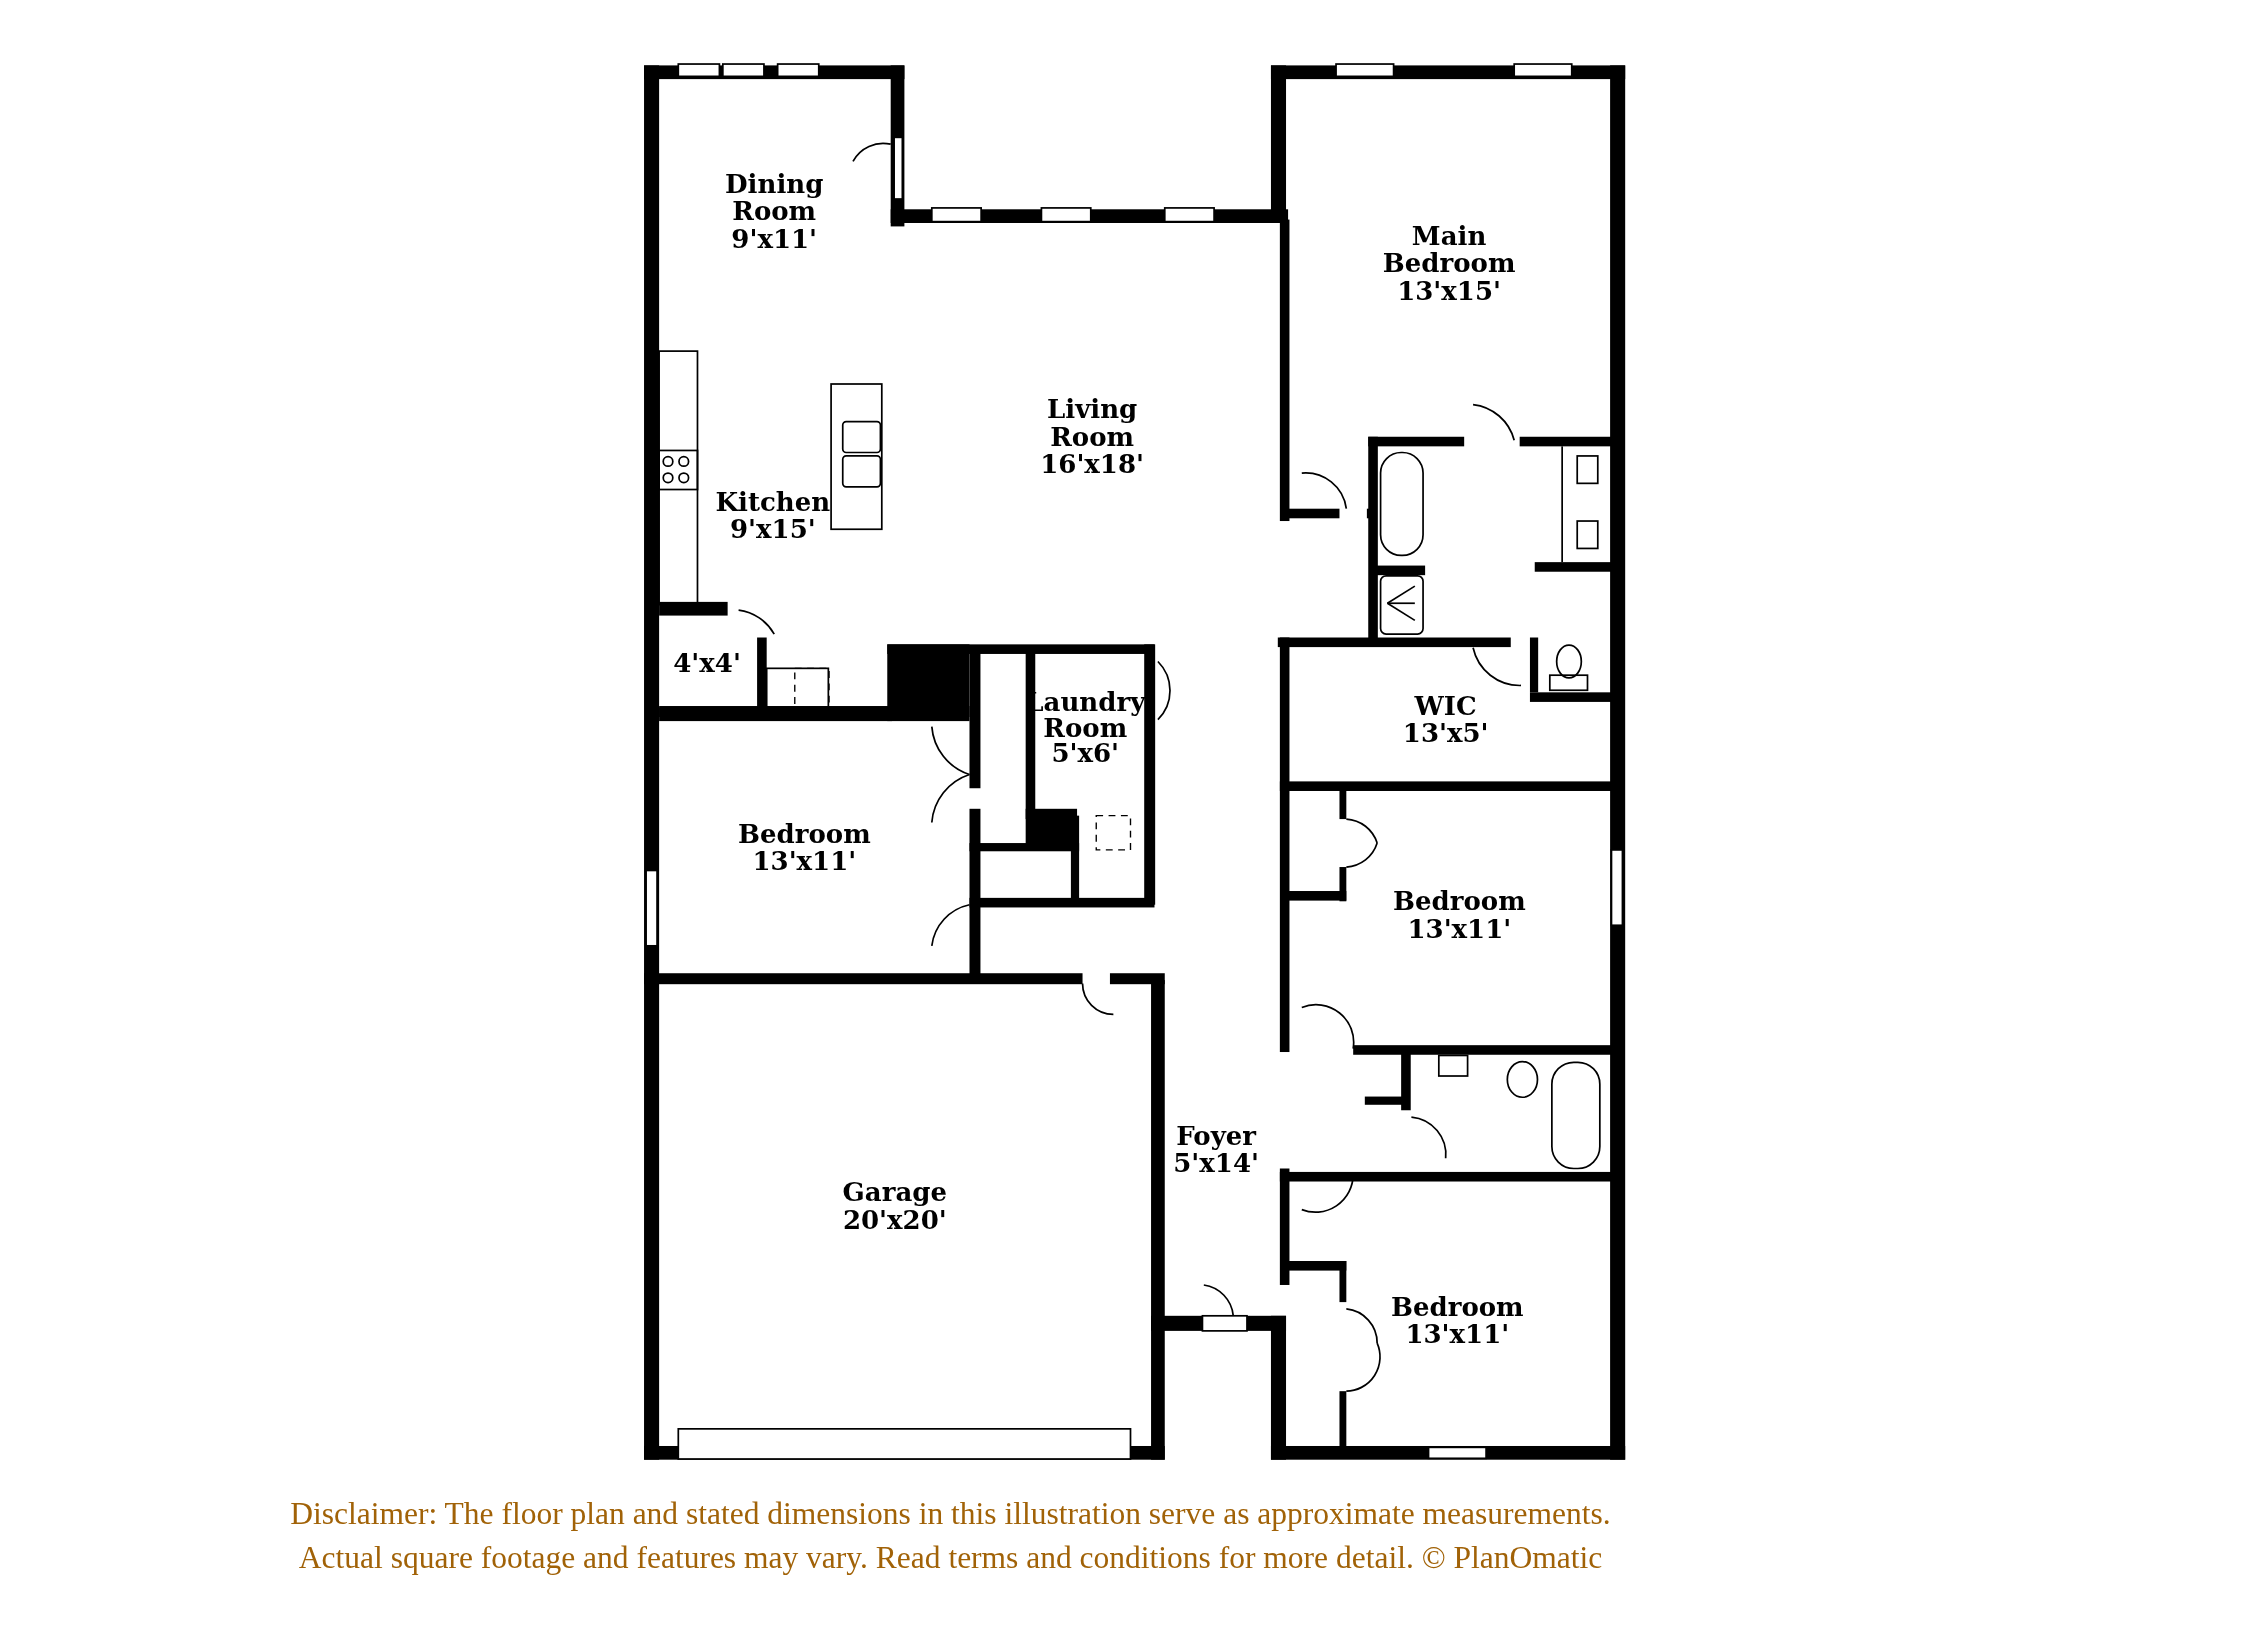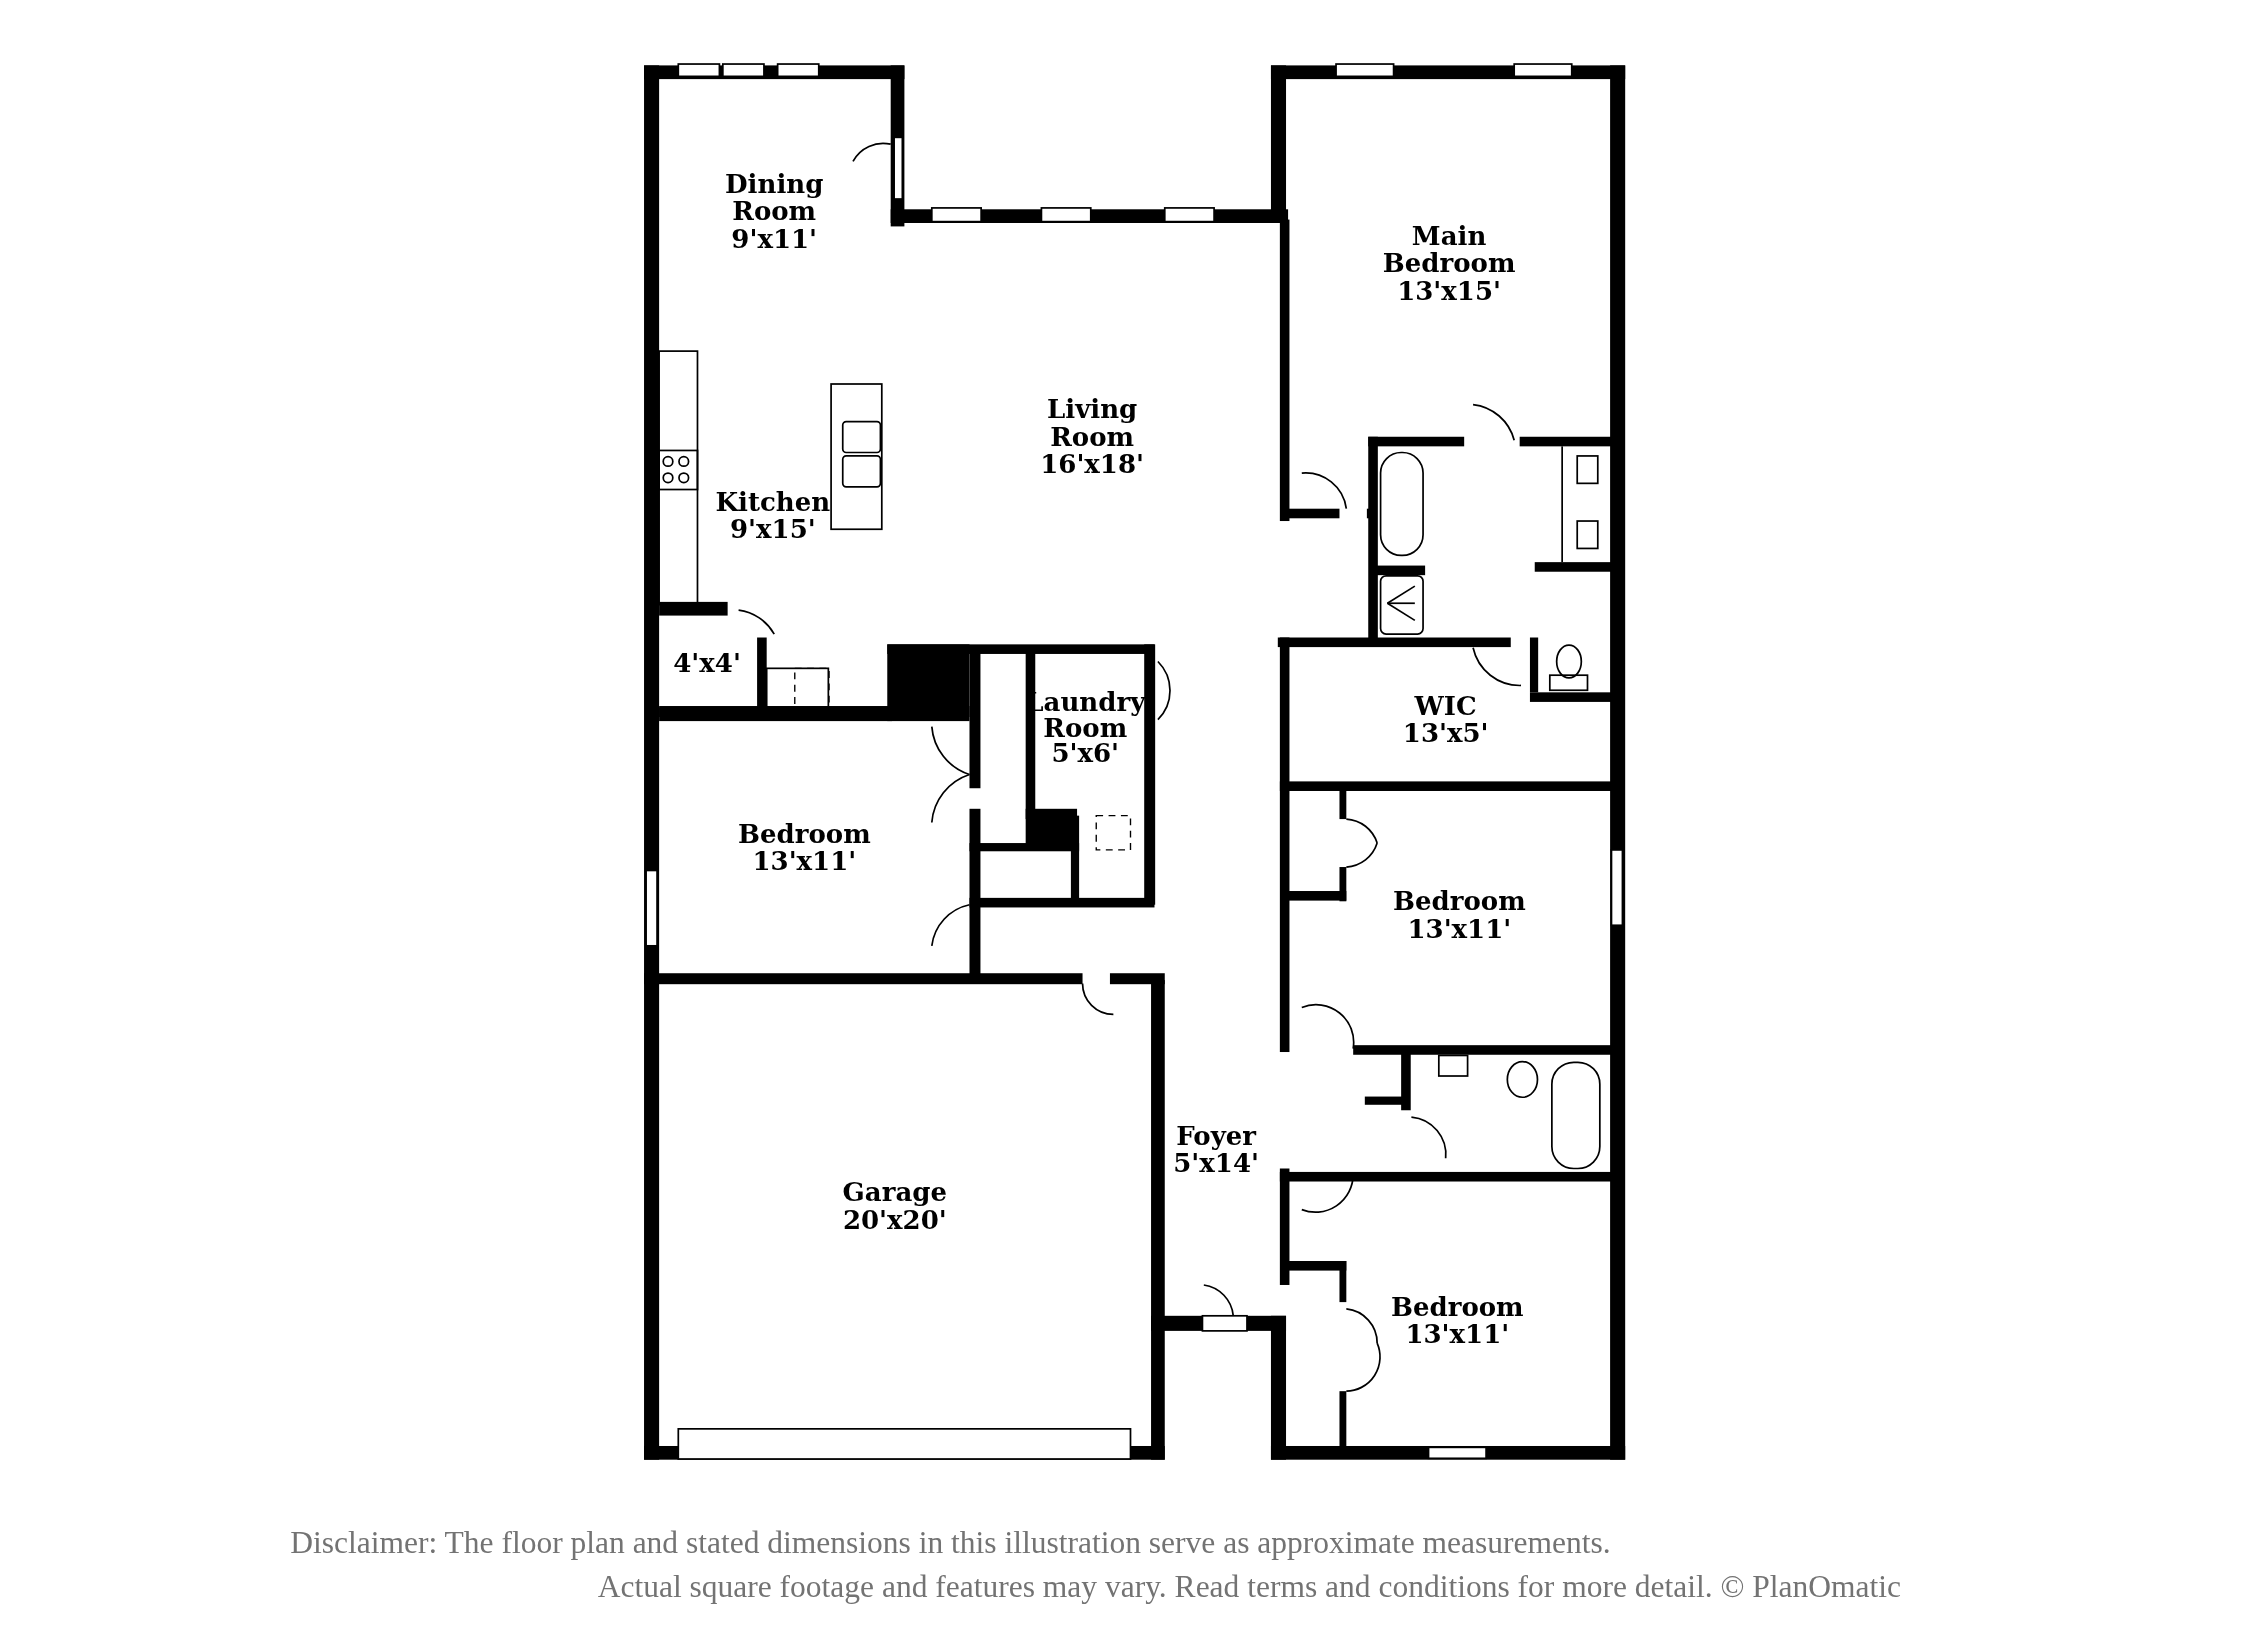--- a/index.html
+++ b/index.html
@@ -3,23 +3,23 @@
 <meta charset="utf-8">
 <style>
   html, body { margin: 0; padding: 0; background: #ffffff; }
   body { width: 2261px; height: 1645px; position: relative; overflow: hidden; }
   #plan { position: absolute; left: 0; top: 0; width: 2261px; height: 1645px; }
   .wall { fill: #000000; }
   .thin { fill: none; stroke: #000000; stroke-width: 2.5; }
   .thinw { fill: #ffffff; stroke: #000000; stroke-width: 2.5; }
   .dash { fill: none; stroke: #000000; stroke-width: 2; stroke-dasharray: 10 8; }
   .label { font-family: "DejaVu Serif", serif; font-weight: bold; font-size: 38px; fill: #000000; text-anchor: middle; }
-  .disclaimer { position: absolute; left: 0; width: 1901px; text-align: center; font-family: "Liberation Serif", serif; font-size: 31.5px; color: #737373; line-height: 44px; margin-top: 29px; }
+  .disclaimer { position: absolute; left: 0; width: 1901px; text-align: center; font-family: "Liberation Serif", serif; font-size: 31.5px; color: #a16207; line-height: 44px; }
   #disc1 { top: 1492px; }
-  #disc2 { top: 1536px; text-align: right; }
+  #disc2 { top: 1536px; }
 </style>
 </head>
 <body>
 
 <svg id="plan" viewBox="0 0 3300 2400" xmlns="http://www.w3.org/2000/svg">
 
   <g>
 
     <rect class="wall" x="940" y="95" width="22" height="2035"></rect>
 

